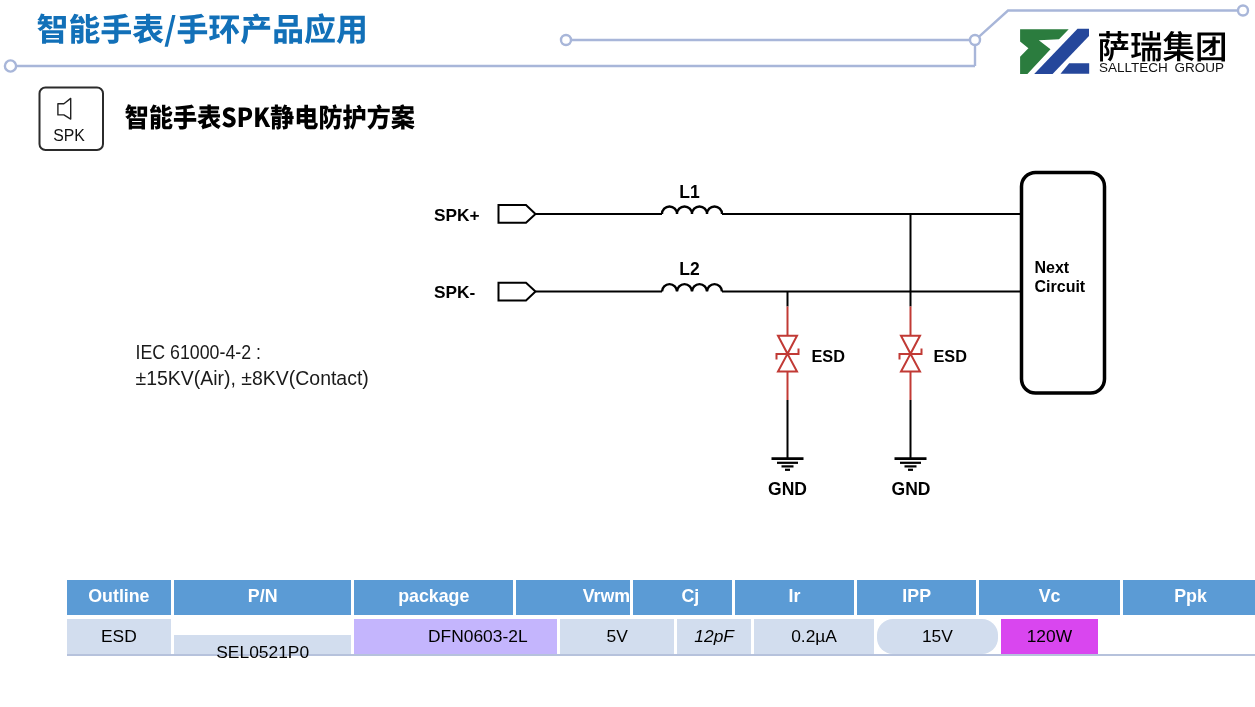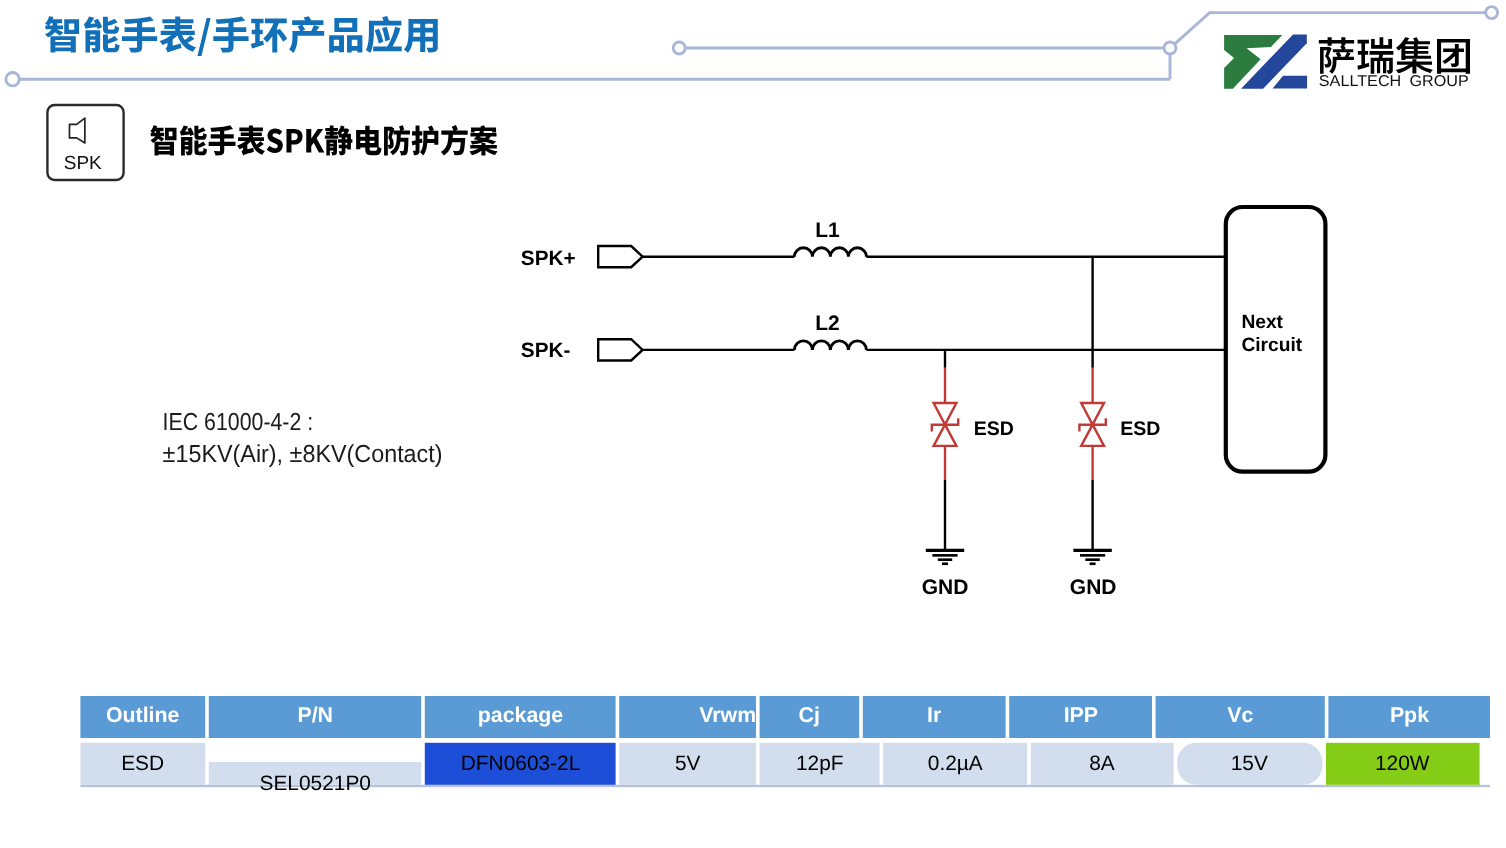--- a/index.html
+++ b/index.html
@@ -115,31 +115,30 @@
       <text x="135.5" y="358.6" textLength="125.5" lengthAdjust="spacingAndGlyphs">IEC 61000-4-2 :</text>
       <text x="135.5" y="385.2" textLength="233.3" lengthAdjust="spacingAndGlyphs">±15KV(Air), ±8KV(Contact)</text>
     </g>
   </svg>
 <div style="position:absolute;left:66.9px;top:579.5px;">
     <div style="display:flex;gap:3px;height:35px;font-size:17.8px;text-align:center;">
       <div style="width:104px;background:#5b9bd5;color:#fff;line-height:32px;font-weight:bold;">Outline</div>
       <div style="width:177.6px;background:#5b9bd5;color:#fff;line-height:32px;font-weight:bold;">P/N</div>
       <div style="width:158.6px;background:#5b9bd5;color:#fff;line-height:32px;font-weight:bold;">package</div>
       <div style="width:114.1px;background:#5b9bd5;color:#fff;line-height:32px;font-weight:bold;text-align:right;">Vrwm</div>
-      <div style="width:82.4px;background:#5b9bd5;color:#fff;line-height:32px;font-weight:bold;">Cj</div>
+      <div style="width:82.4px;background:#5b9bd5;color:#fff;line-height:32px;font-weight:bold;padding-left:16px;">Cj</div>
       <div style="width:119.8px;background:#5b9bd5;color:#fff;line-height:32px;font-weight:bold;">Ir</div>
       <div style="width:118.7px;background:#5b9bd5;color:#fff;line-height:32px;font-weight:bold;">IPP</div>
       <div style="width:141px;background:#5b9bd5;color:#fff;line-height:32px;font-weight:bold;">Vc</div>
       <div style="width:135px;background:#5b9bd5;color:#fff;line-height:32px;font-weight:bold;">Ppk</div>
     </div>
     <div style="height:4.5px"></div>
     <div style="display:flex;gap:3px;height:35px;font-size:17.4px;text-align:center;">
       <div style="width:104px;background:#d2ddee;color:#000;line-height:34px;font-weight:normal;">ESD</div>
       <div style="width:177.6px;background:#d2ddee;color:#000;line-height:34px;font-weight:normal;margin-top:16px;">SEL0521P0</div>
-      <div style="width:158.6px;background:#1d4ed8;color:#000;line-height:34px;font-weight:normal;">DFN0603-2L</div>
+      <div style="width:158.6px;background:#c4b5fd;color:#000;line-height:34px;font-weight:normal;padding-left:44px;">DFN0603-2L</div>
       <div style="width:114.1px;background:#d2ddee;color:#000;line-height:34px;font-weight:normal;">5V</div>
-      <div style="width:100px;background:#d2ddee;color:#000;line-height:34px;font-weight:normal;">12pF</div>
+      <div style="width:74px;background:#d2ddee;color:#000;line-height:34px;font-weight:normal;font-style:italic;">12pF</div>
       <div style="width:119.8px;background:#d2ddee;color:#000;line-height:34px;font-weight:normal;">0.2µA</div>
-      <div style="width:118.7px;background:#d2ddee;color:#000;line-height:34px;font-weight:normal;">8A</div>
       <div style="width:120.9px;background:#d2ddee;color:#000;line-height:34px;font-weight:normal;border-radius:16px;">15V</div>
-      <div style="width:128px;background:#84cc16;color:#000;line-height:34px;font-weight:normal;">120W</div>
+      <div style="width:97px;background:#d946ef;color:#000;line-height:34px;font-weight:normal;">120W</div>
     </div>
     <div style="height:2px;background:#b6c2dc"></div>
   </div>
 </body></html>

